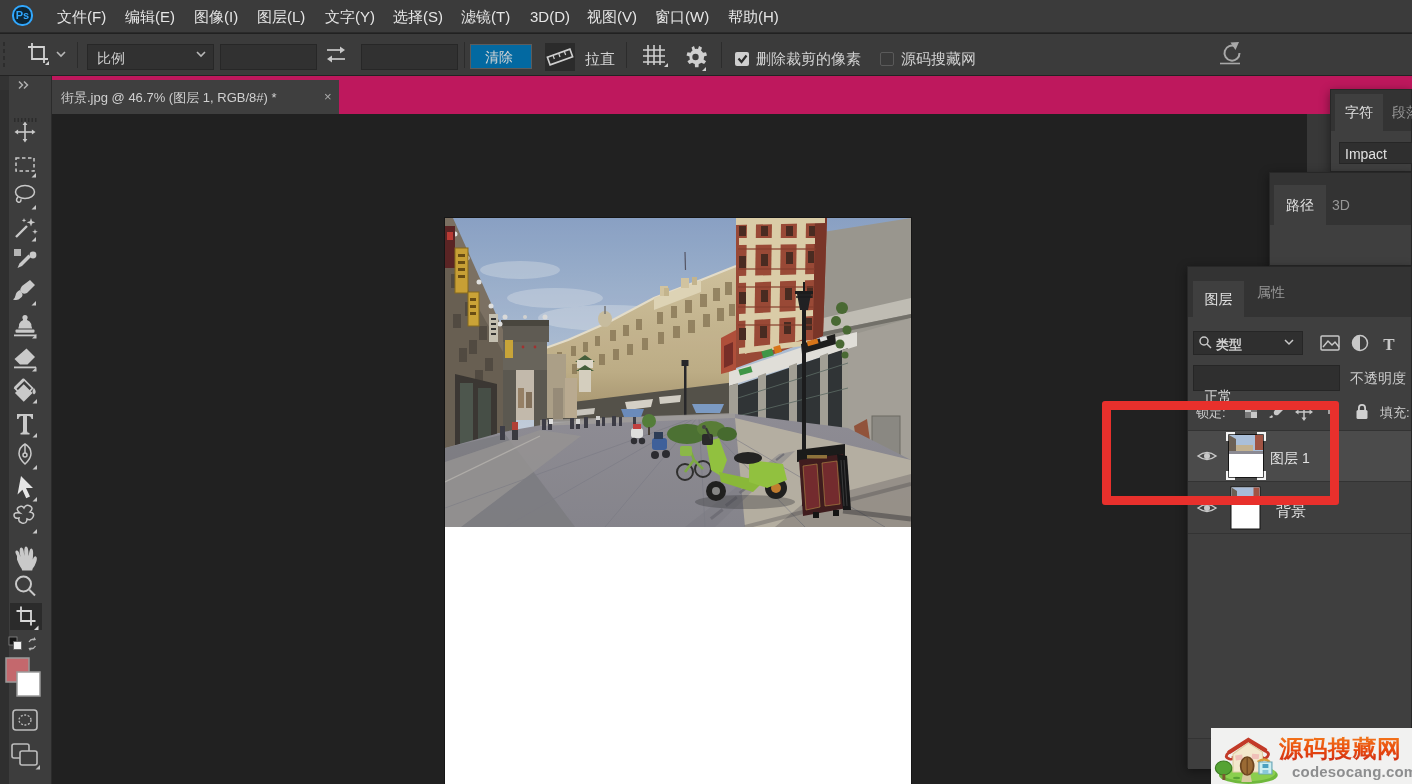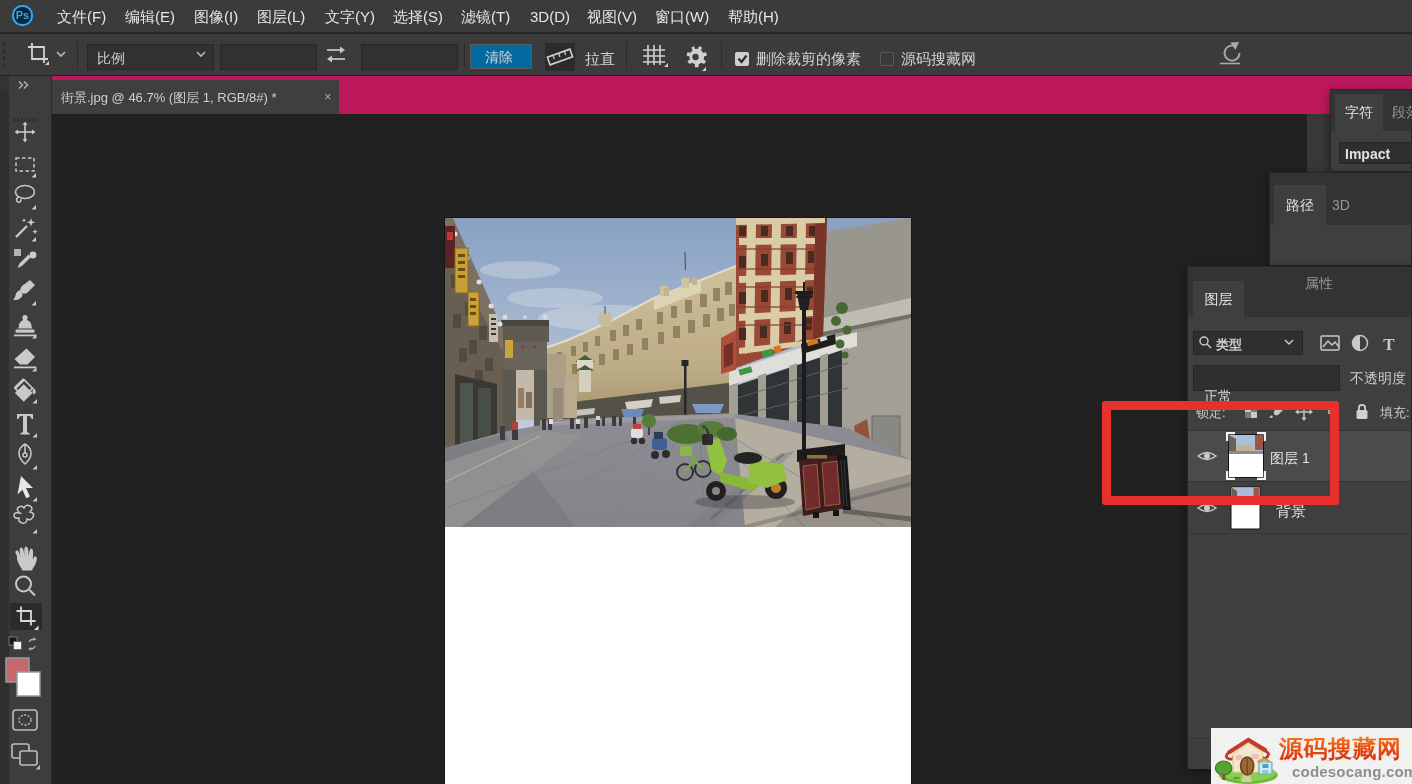--- a/index.html
+++ b/index.html
@@ -582,32 +582,32 @@
 </g>
 <rect x="0" y="0" width="466" height="309" fill="#4a443c" opacity="0.055"></rect>
 </svg>
 </div>
 
 <div class="panel" id="charpanel" style="left:1330px;top:89px;width:82px;height:83px;">
   <div class="ptabbar" style="height:41px;"></div>
   <div class="ptab" style="left:4px;top:4px;width:48px;height:37px;line-height:37px;">字符</div>
   <span class="ptabu" style="left:61px;top:14px;">段落</span>
   <div class="pfield" style="left:8px;top:52px;width:80px;height:22px;">
-    <span style="position:absolute;left:5px;top:3px;font-size:14px;color:#e0e0e0;font-weight:bold;">Impact</span>
+    <span style="position:absolute;left:5px;top:3px;font-size:14px;color:#e0e0e0;">Impact</span>
     </div>
 </div>
 <div class="panel" id="pathpanel" style="left:1269px;top:172px;width:143px;height:94px;">
   <div class="ptabbar" style="height:52px;"></div>
   <div class="ptab" style="left:4px;top:12px;width:52px;height:40px;line-height:40px;">路径</div>
   <span class="ptabu" style="left:62px;top:24px;">3D</span>
 </div>
 <div class="panel" id="layerspanel" style="left:1187px;top:266px;width:225px;height:502px;">
   <div class="ptabbar" style="height:50px;"></div>
   <div class="ptab" style="left:5px;top:14px;width:51px;height:36px;line-height:36px;">图层</div>
-  <span class="ptabu" style="left:69px;top:8px;margin-left:48px;">属性</span>
+  <span class="ptabu" style="left:69px;top:17px;">属性</span>
 
   <div class="pfield" style="left:5px;top:64px;width:110px;height:24px;font-weight:bold;">
     <span style="position:absolute;left:22px;top:4px;font-size:13px;color:#cccccc;">类型</span>
     </div>
   <svg style="position:absolute;left:0;top:0;width:225px;height:502px;" viewBox="0 0 225 502">
 
    <g stroke="#c8c8c8" stroke-width="1.5" fill="none">
     <circle cx="16" cy="74" r="4"></circle>
         <line x1="19" y1="77" x2="23" y2="81"></line>
     <path d="M97,73 l4,4 l4,-4"></path>

